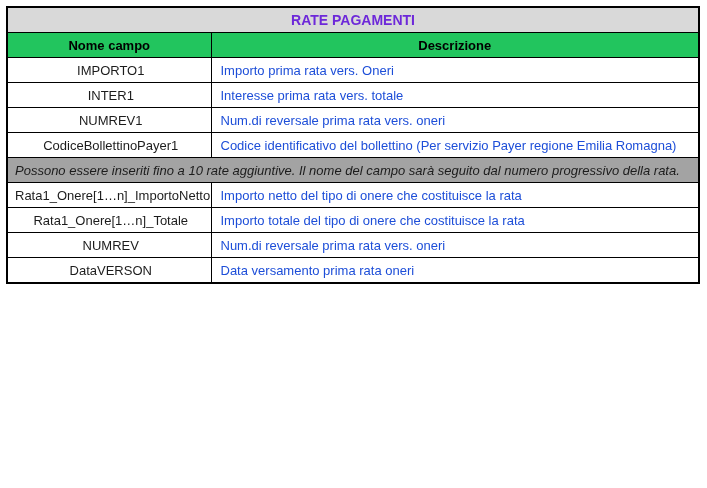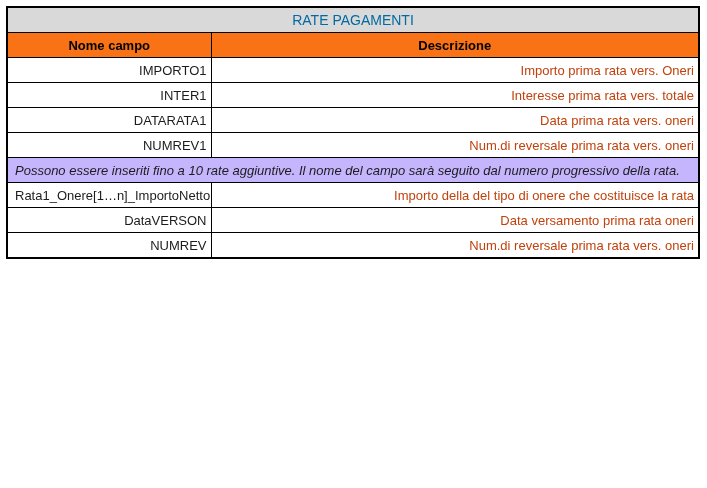--- a/index.html
+++ b/index.html
@@ -28,52 +28,52 @@
     border: 1px solid #000000;
     vertical-align: middle;
     overflow: hidden;
     white-space: nowrap;
   }
   .doc-table col.col-campo { width: 204px; }
   .doc-table th.title-cell {
     height: 22px;
     background: #d9d9d9;
     font-size: 14px;
-    font-weight: normal;
-    color: #0369a1;
+    font-weight: bold;
+    color: #6d28d9;
     text-align: center;
   }
   .doc-table th.col-header {
     height: 22px;
-    background: #f97316;
+    background: #22c55e;
     font-size: 13px;
     font-weight: bold;
     color: #000000;
     text-align: center;
   }
   .doc-table td.cell-campo {
     height: 24px;
     font-size: 13px;
     color: #1c1c1c;
     padding: 0 4px 0 7px;
-    text-align: right;
+    text-align: center;
   }
   .doc-table td.cell-descr {
     height: 24px;
     font-size: 13px;
-    color: #c2410c;
-    padding: 0 4px 0 19px;
-    text-align: right;
+    color: #1d4ed8;
+    padding: 0 4px 0 9px;
+    text-align: left;
   }
   .doc-table td.cell-note {
     height: 24px;
     font-size: 13px;
     font-style: italic;
     color: #1c1c1c;
-    background: #c4b5fd;
+    background: #a3a3a3;
     padding: 0 4px 0 7px;
     text-align: left;
   }
 </style>
 </head>
 <body>
 
 <table class="doc-table">
   <colgroup>
     <col class="col-campo">
@@ -91,36 +91,40 @@
   <tbody>
       <tr>
         <td class="cell-campo">IMPORTO1</td>
         <td class="cell-descr">Importo prima rata vers. Oneri</td>
       </tr>
       <tr>
         <td class="cell-campo">INTER1</td>
         <td class="cell-descr">Interesse prima rata vers. totale</td>
       </tr>
       <tr>
-        <td class="cell-campo">DATARATA1</td>
-        <td class="cell-descr">Data prima rata vers. oneri</td>
+        <td class="cell-campo">NUMREV1</td>
+        <td class="cell-descr">Num.di reversale prima rata vers. oneri</td>
       </tr>
       <tr>
-        <td class="cell-campo">NUMREV1</td>
-        <td class="cell-descr">Num.di reversale prima rata vers. oneri</td>
+        <td class="cell-campo">CodiceBollettinoPayer1</td>
+        <td class="cell-descr">Codice identificativo del bollettino (Per servizio Payer regione Emilia Romagna)</td>
       </tr>
       <tr>
         <td class="cell-note" colspan="2">Possono essere inseriti fino a 10 rate aggiuntive. Il nome del campo sarà seguito dal numero progressivo della rata.</td>
       </tr>
       <tr>
         <td class="cell-campo">Rata1_Onere[1…n]_ImportoNetto</td>
-        <td class="cell-descr">Importo della del tipo di onere che costituisce la rata</td>
+        <td class="cell-descr">Importo netto del tipo di onere che costituisce la rata</td>
+      </tr>
+      <tr>
+        <td class="cell-campo">Rata1_Onere[1…n]_Totale</td>
+        <td class="cell-descr">Importo totale del tipo di onere che costituisce la rata</td>
+      </tr>
+      <tr>
+        <td class="cell-campo">NUMREV</td>
+        <td class="cell-descr">Num.di reversale prima rata vers. oneri</td>
       </tr>
       <tr>
         <td class="cell-campo">DataVERSON</td>
         <td class="cell-descr">Data versamento prima rata oneri</td>
       </tr>
-      <tr>
-        <td class="cell-campo">NUMREV</td>
-        <td class="cell-descr">Num.di reversale prima rata vers. oneri</td>
-      </tr>
     </tbody>
 </table>
 
 </body></html>

